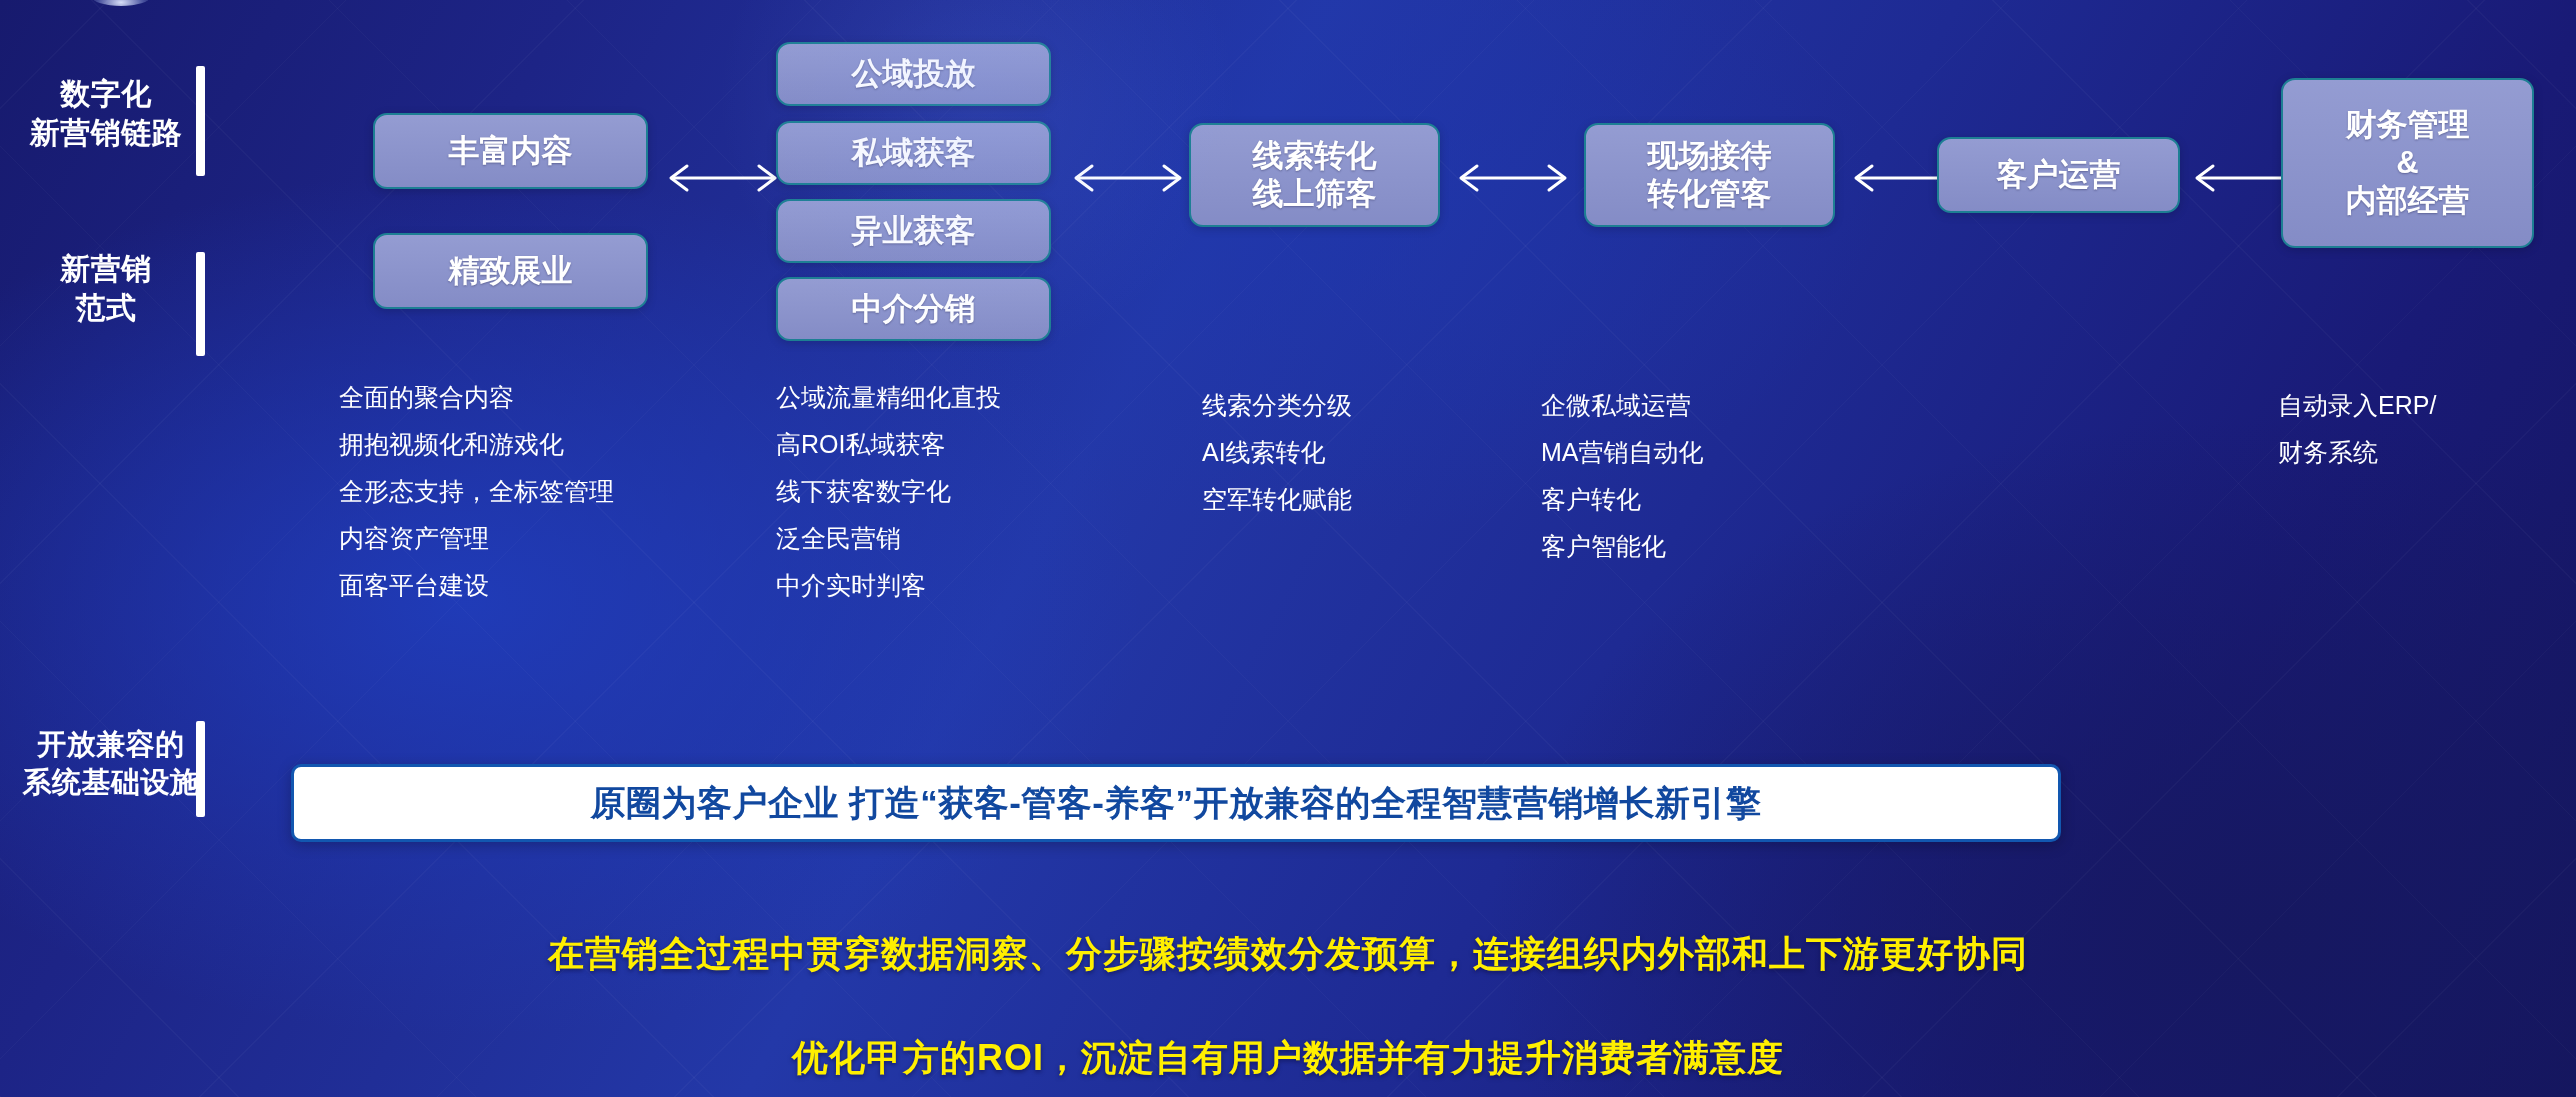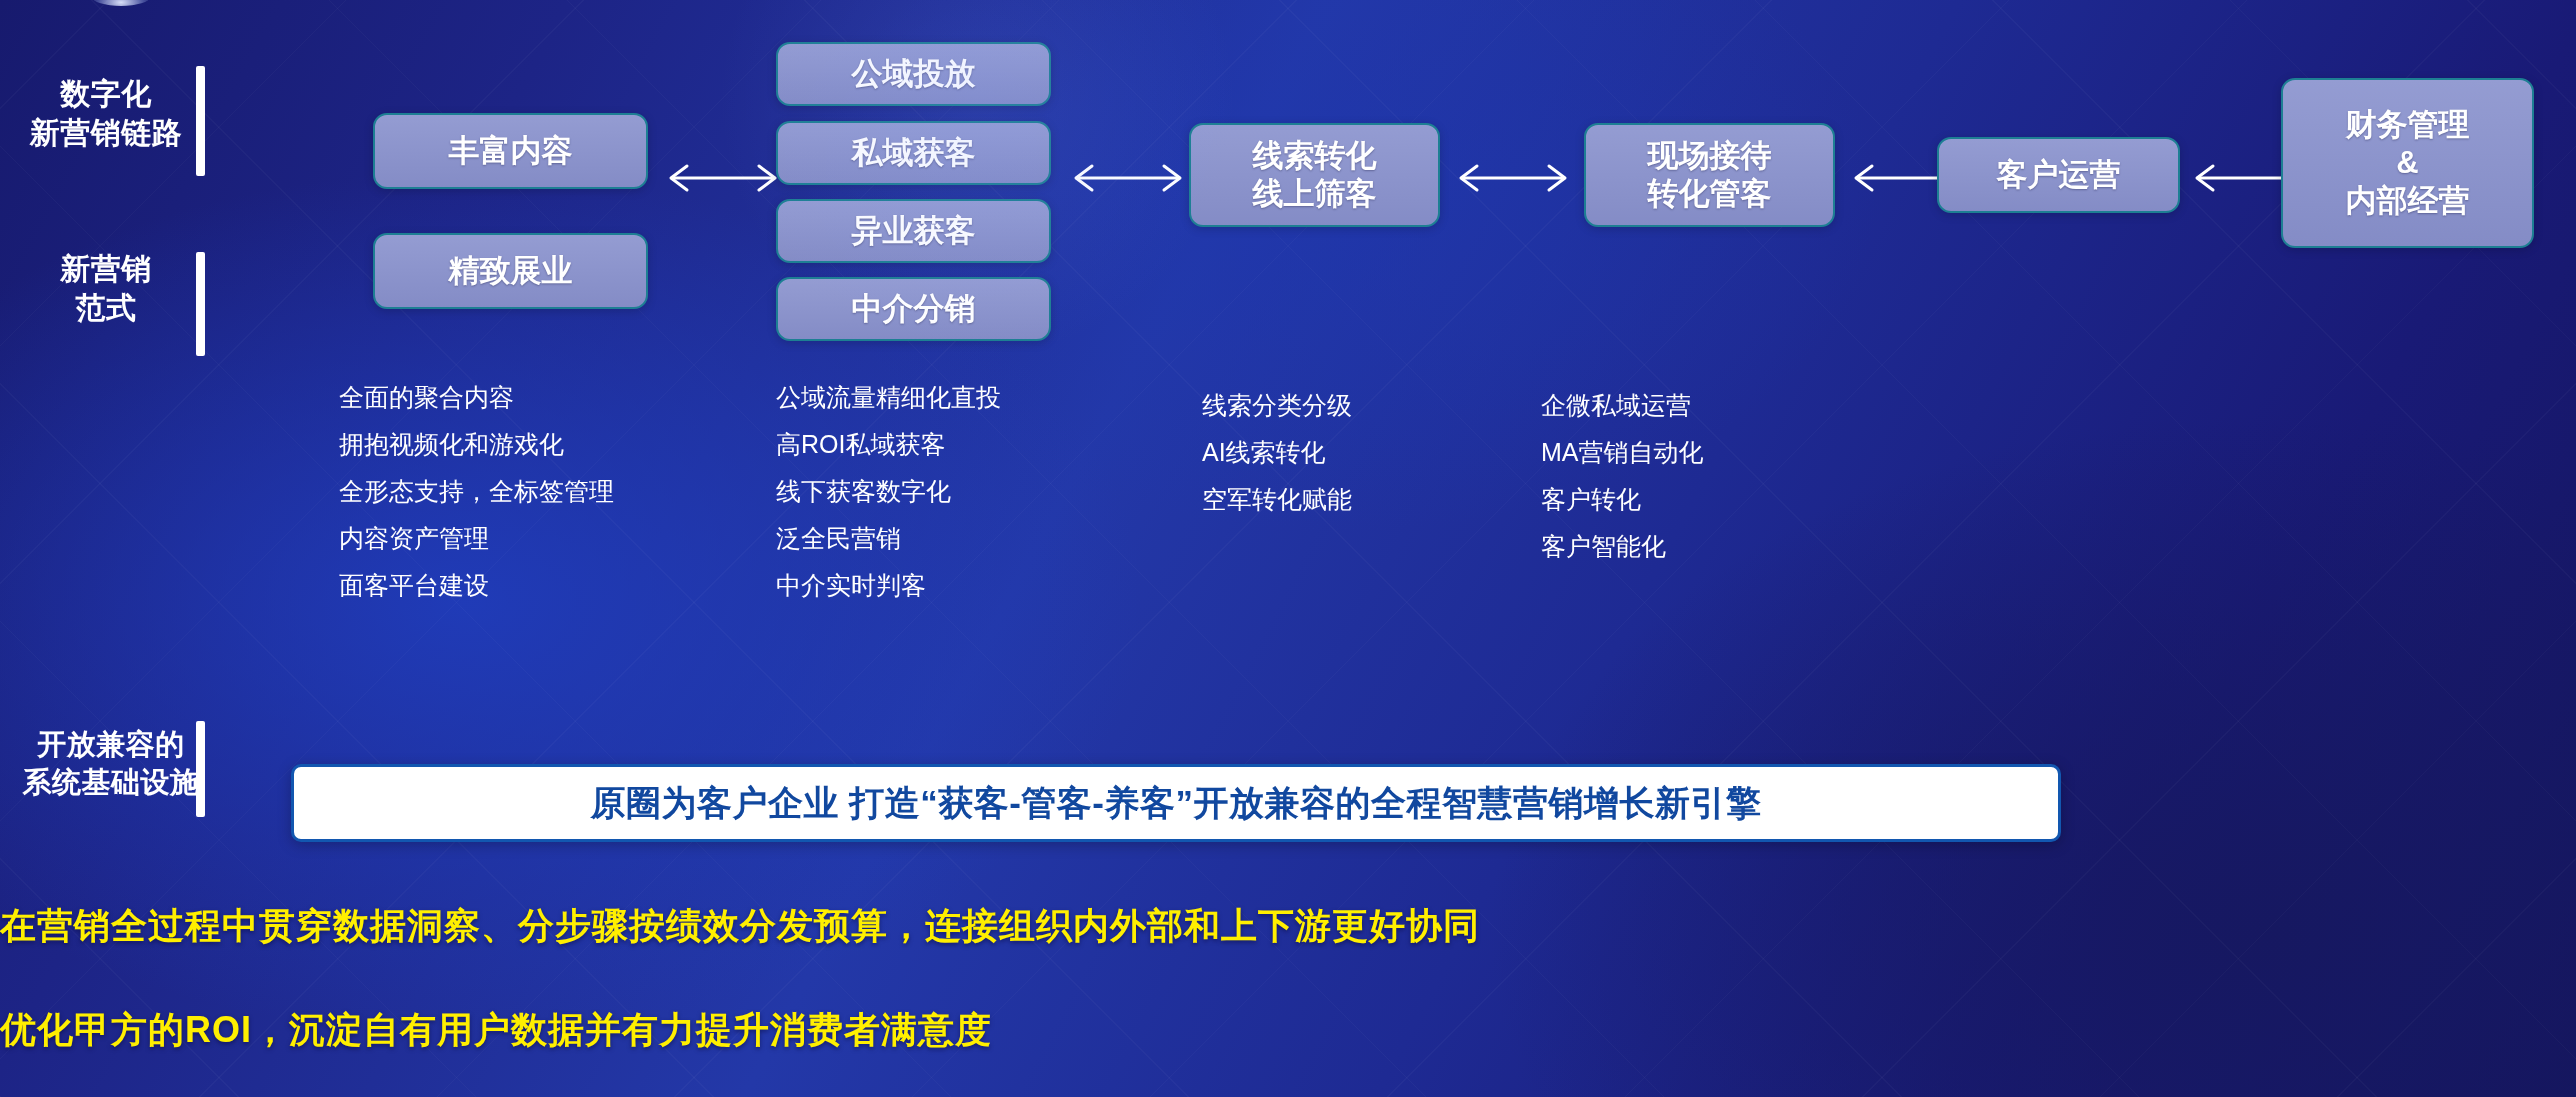--- a/index.html
+++ b/index.html
@@ -76,23 +76,24 @@
     position:absolute;left:291px;top:720px;width:1764px;height:72px;
     background:#ffffff;border:3px solid #1257b0;border-radius:10px;
     display:flex;align-items:center;justify-content:center;
     color:#11489f;font-size:35px;font-weight:700;letter-spacing:0.5px;
     box-shadow:0 3px 14px rgba(0,0,0,.25);
     margin-top:44px;
   }
 
   
   .yellow{
-    position:absolute;width:2576px;text-align:left;color:#ffef00;
+    position:absolute;width:2576px;text-align:center;color:#ffef00;
     font-weight:700;font-size:36px;letter-spacing:1px;
     text-shadow:0 2px 4px rgba(10,10,60,.55);
+    margin-top:28px;
   }
   .yellow.y1{top:902px;}
   .yellow.y2{top:1006px;}
 </style>
 </head>
 <body>
 
 <div id="stage">
 
   <div class="top-nub"></div>
@@ -194,20 +195,24 @@
     </div>
 
     <div class="bulletcol" style="left:1541px;top:393px;">
       <div class="bi">企微私域运营</div>
       <div class="bi">MA营销自动化</div>
       <div class="bi">客户转化</div>
       <div class="bi">客户智能化</div>
     </div>
 
 
+    <div class="bulletcol" style="left:2278px;top:393px;">
+      <div class="bi">自动录入ERP/</div>
+      <div class="bi">财务系统</div>
+    </div>
 
     <div class="pill">原圈为客户企业 打造“获客-管客-养客”开放兼容的全程智慧营销增长新引擎</div>
 
     <div class="yellow y1">在营销全过程中贯穿数据洞察、分步骤按绩效分发预算，连接组织内外部和上下游更好协同</div>
     <div class="yellow y2">优化甲方的ROI，沉淀自有用户数据并有力提升消费者满意度</div>
 
   </div>
 </div>
 
 

